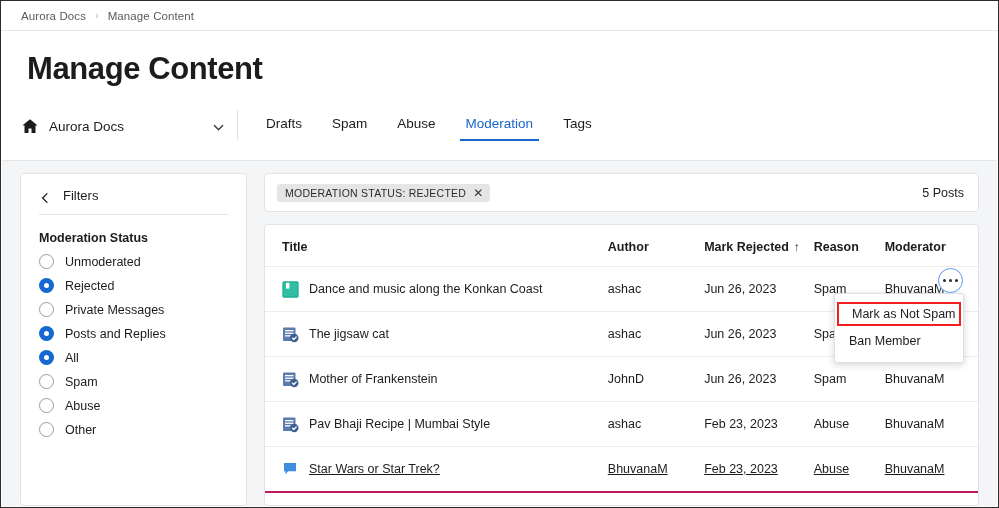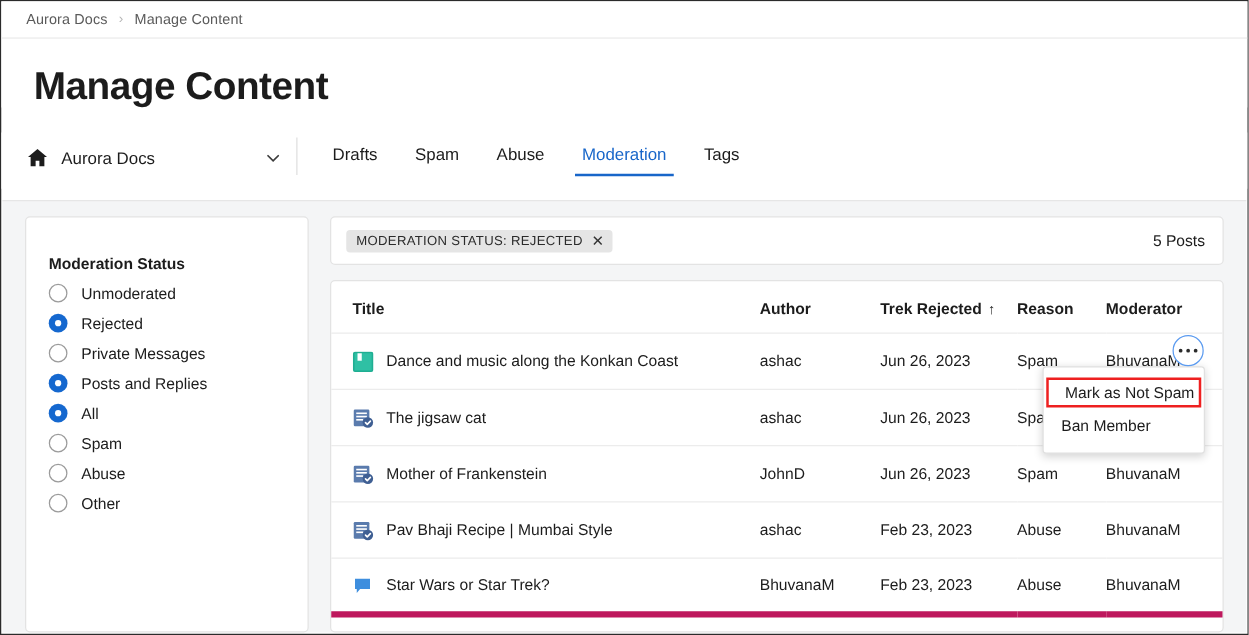--- a/index.html
+++ b/index.html
@@ -226,21 +226,21 @@
     border-bottom: 1px solid #ececec;
   }
   table.grid td {
     font-size: 12.5px;
     color: #1c1c1c;
     padding: 0;
     height: 45px;
     border-bottom: 1px solid #ececec;
     vertical-align: middle;
   }
-  tr.row:last-child td { border-bottom: 5px solid #be185d; }
+  tr.row:last-child td { border-bottom: 2px solid #be185d; text-decoration: underline; }
   .c-title { width: 338px; padding-left: 17px !important; }
   .c-author { width: 95px; }
   .c-date { width: 108px; }
   .c-reason { width: 70px; }
   .c-mod { width: 92px; }
   .sort-arrow { font-size: 11.5px; margin-left: 5px; }
   .title-cell { display: flex; align-items: center; }
   .row-icon { width: 17px; height: 17px; margin-right: 10px; flex: 0 0 auto; }
   .row-title-text { white-space: nowrap; }
 
@@ -321,20 +321,28 @@
       <div class="tab">Spam</div>
       <div class="tab">Abuse</div>
       <div class="tab active">Moderation</div>
       <div class="tab">Tags</div>
     </div>
   </div>
 
   <div class="body-zone">
 
     <div class="filters-panel">
+      <div class="filters-head">
+        <span class="chev-left">
+          <svg viewBox="0 0 12 12" width="12" height="12">
+              <path d="M8 1.6 3.6 6 8 10.4" stroke="#1c1c1c" stroke-width="1.3" fill="none" stroke-linecap="round"></path>
+            </svg>
+        </span>
+        <span class="filters-title">Filters</span>
+      </div>
 
       <div class="group-label">Moderation Status</div>
       <div class="radio-row">
         <span class="radio"></span>
         <span class="radio-label">Unmoderated</span>
       </div>
       <div class="radio-row">
         <span class="radio on"></span>
         <span class="radio-label">Rejected</span>
       </div>
@@ -376,21 +384,21 @@
         <span class="posts-count">5 Posts</span>
       </div>
 
       <div class="table-card">
         <table class="grid">
           <thead>
             <tr>
               <th class="c-title">Title</th>
               <th class="c-author">Author</th>
               <th class="c-date">
-                <span>Trek Rejected</span><span class="sort-arrow">↑</span>
+                <span>Mark Rejected</span><span class="sort-arrow">↑</span>
               </th>
               <th class="c-reason">Reason</th>
               <th class="c-mod">Moderator</th>
             </tr>
           </thead>
           <tbody>
             <tr class="row">
               <td class="c-title">
                 <div class="title-cell">
                   <span class="row-icon">

